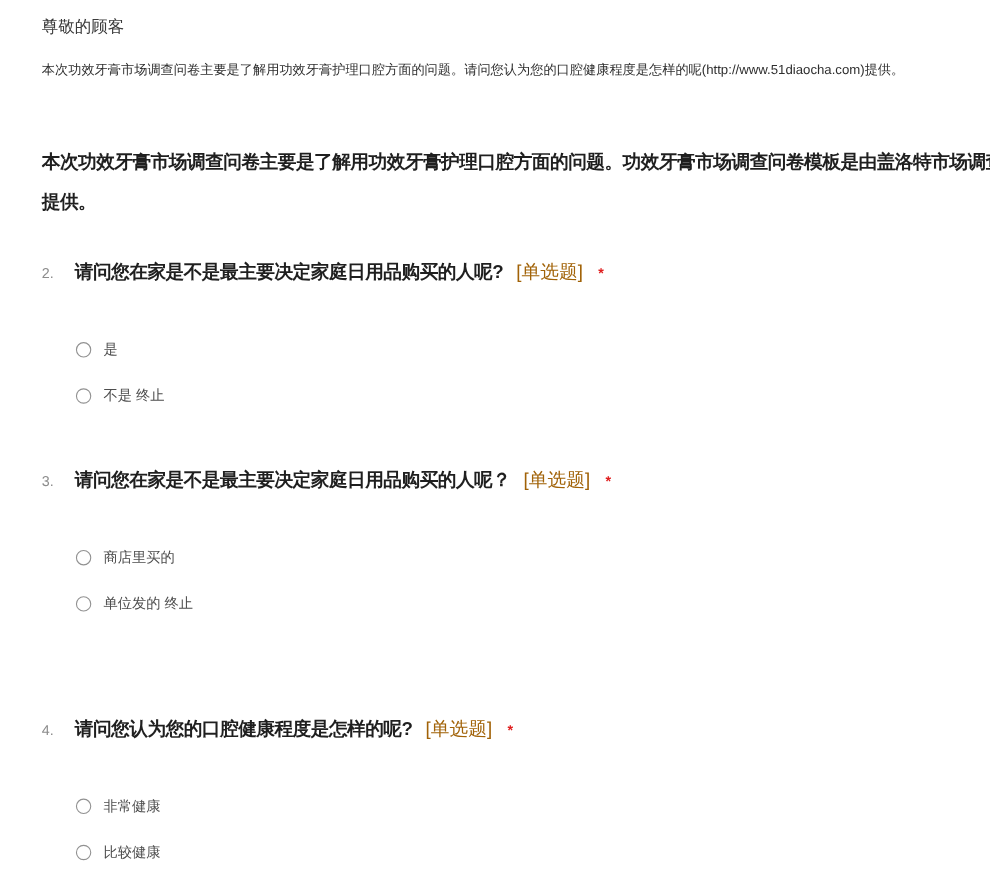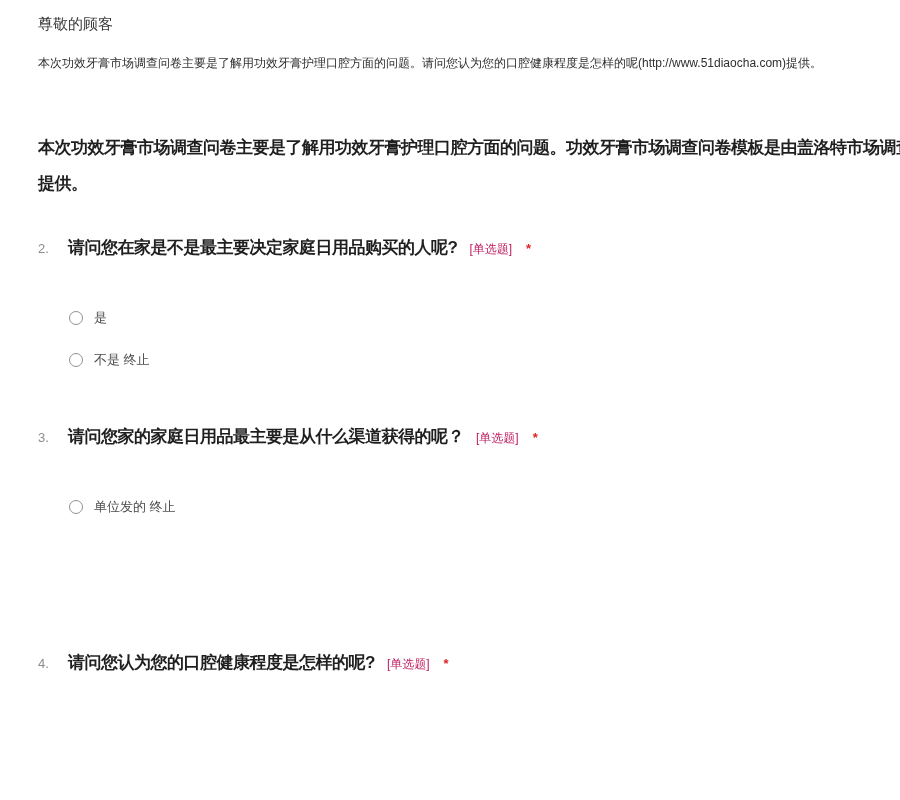--- a/index.html
+++ b/index.html
@@ -14,21 +14,21 @@
   .intro-bold { position:absolute; left:38px; top:130px; width:1000px;
     font-size:17px; font-weight:700; color:#1f1f1f; line-height:36px; letter-spacing:-0.5px; }
   .intro-bold .bl1 { white-space:nowrap; overflow:hidden; }
 
   .question { position:absolute; left:38px; width:860px; }
   .q2 { top:237px; } .q3 { top:426px; } .q4 { top:652px; }
 
   .q-header { display:flex; align-items:baseline; line-height:22px; }
   .q-number { width:30px; flex:0 0 30px; font-size:13px; color:#8c8c8c; }
   .q-title { font-size:17px; font-weight:700; color:#1f1f1f; letter-spacing:-0.5px;text-align:center; }
-  .q-type { font-size:12px; color:#be185d; margin-left:12px; }
+  .q-type { font-size:17px; color:#a16207; margin-left:12px; }
   .q-required { font-size:13px; font-weight:700; color:#e02020; margin-left:14px; }
 
   .options { margin-left:31px; margin-top:50px; }
   .option { display:flex; align-items:center; height:16px; margin-bottom:26px; cursor:pointer; }
   .radio { width:14px; height:14px; flex:0 0 14px; border:1px solid #919191; border-radius:50%; background:#fff; margin-right:11px; }
   .opt-label { font-size:13px; color:#4d4d4d; }
 </style>
 </head>
 <body>
 
@@ -58,34 +58,48 @@
       <div class="option">
         <span class="radio"></span>
         <span class="opt-label">不是 终止</span>
       </div>
     </div>
   </section>
 
   <section class="question q3">
     <div class="q-header">
       <span class="q-number">3.</span>
-      <span class="q-title">请问您家的家庭日用品最主要是从什么渠道获得的呢？</span>
+      <span class="q-title">请问您在家是不是最主要决定家庭日用品购买的人呢？</span>
       <span class="q-type">[单选题]</span>
       <span class="q-required">*</span>
     </div>
     <div class="options">
+      <div class="option">
+        <span class="radio"></span>
+        <span class="opt-label">商店里买的</span>
+      </div>
       <div class="option">
         <span class="radio"></span>
         <span class="opt-label">单位发的 终止</span>
       </div>
     </div>
   </section>
 
   <section class="question q4">
     <div class="q-header">
       <span class="q-number">4.</span>
       <span class="q-title">请问您认为您的口腔健康程度是怎样的呢?</span>
       <span class="q-type">[单选题]</span>
       <span class="q-required">*</span>
     </div>
+    <div class="options">
+      <div class="option">
+        <span class="radio"></span>
+        <span class="opt-label">非常健康</span>
+      </div>
+      <div class="option">
+        <span class="radio"></span>
+        <span class="opt-label">比较健康</span>
+      </div>
+    </div>
   </section>
 
 </div>
 
 </body></html>

